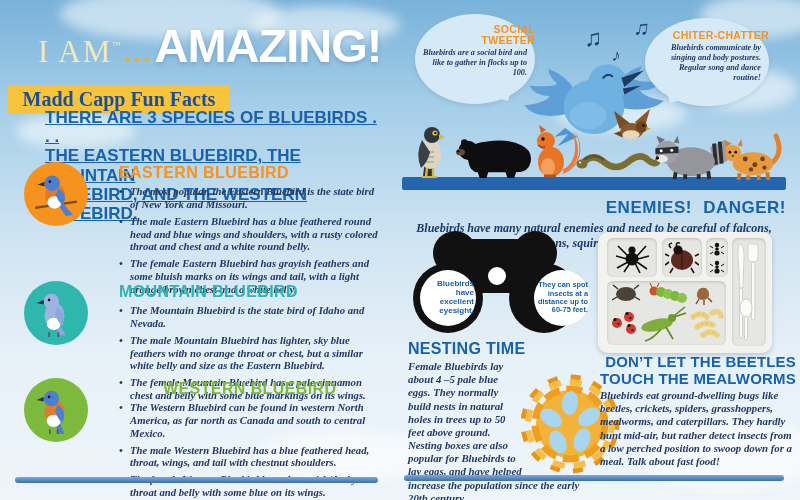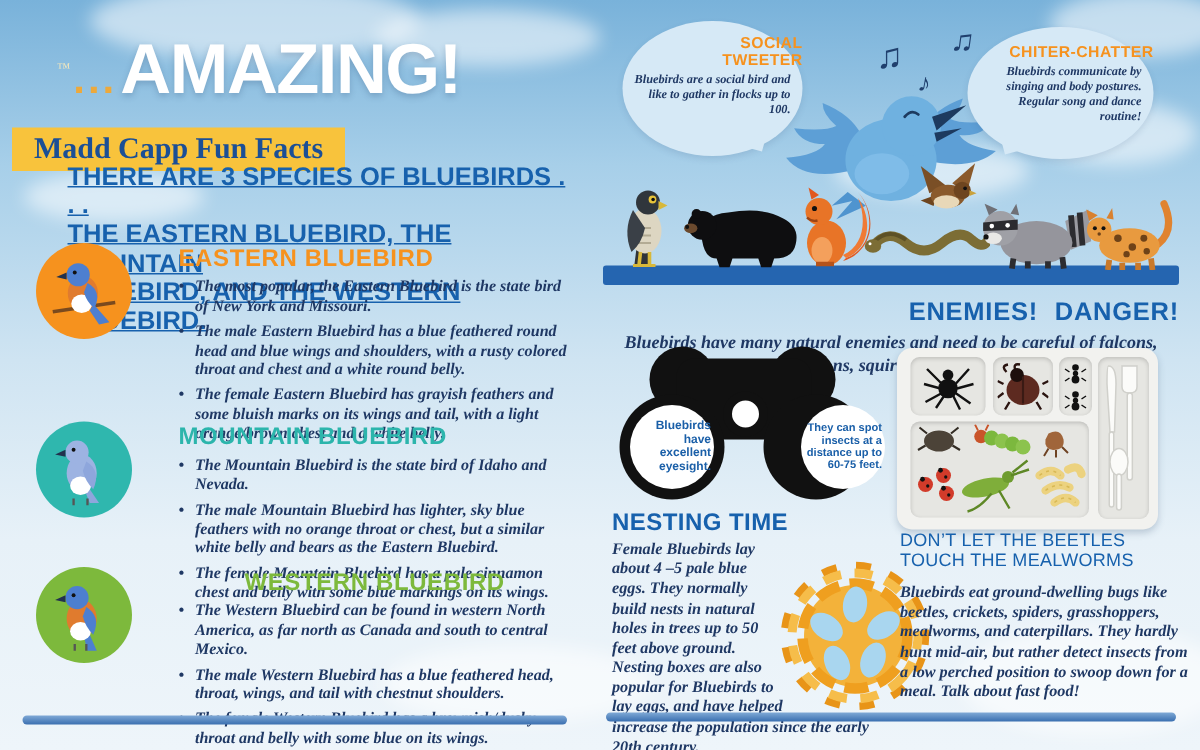--- a/index.html
+++ b/index.html
@@ -62,39 +62,40 @@
   .tray{position:absolute;left:598px;top:232px;width:174px;height:121px;background:#f2f2ef;border-radius:10px;
     box-shadow:0 2px 5px rgba(50,80,110,.25);}
   .comp{position:absolute;background:#e6e6e2;border-radius:6px;box-shadow:inset 0 1px 3px rgba(0,0,0,.18);
     display:flex;align-items:center;justify-content:center;}
   
   .nesting-title{position:absolute;left:408px;top:340px;font-size:16px;font-weight:800;color:#1761ad;letter-spacing:.3px;}
   .nesting-text{position:absolute;left:408px;top:360px;width:180px;
     font-family:"Liberation Serif",serif;font-style:italic;font-weight:700;font-size:10.8px;line-height:1.22;color:#1f3864;}
   .nest-spacer{float:right;width:66px;height:70px;margin-top:42px;}
   .nest{position:absolute;left:514px;top:370px;}
-  .beetles-title{position:absolute;left:600px;top:354px;font-size:12px;font-weight:400;line-height:1.12;color:#1761ad;letter-spacing:.2px;}
+  .beetles-title{position:absolute;left:600px;top:354px;font-size:15px;font-weight:700;line-height:1.12;color:#1761ad;letter-spacing:.2px;text-align:right;}
   .beetles-text{position:absolute;left:600px;top:389px;width:192px;
     font-family:"Liberation Serif",serif;font-style:italic;font-weight:700;font-size:10.8px;line-height:1.22;color:#1f3864;}
 </style>
 </head>
 <body>
 
 <div class="poster">
 
   <div class="cloud" style="left:60px;top:-12px;width:220px;height:52px;"></div>
   <div class="cloud" style="left:250px;top:6px;width:150px;height:38px;"></div>
   <div class="cloud" style="left:700px;top:-6px;width:120px;height:44px;"></div>
   <div class="cloud" style="left:688px;top:68px;width:110px;height:42px;"></div>
   <div class="cloud" style="left:556px;top:96px;width:130px;height:36px;"></div>
   <div class="cloud" style="left:16px;top:114px;width:120px;height:34px;"></div>
   <div class="cloud" style="left:640px;top:418px;width:180px;height:72px;"></div>
   <div class="cloud" style="left:255px;top:430px;width:180px;height:52px;"></div>
 
   <div class="brand">
+    <span class="iam">I AM</span>
       <span class="tm">™</span>
       <span class="dots">...</span>
       <span class="amazing">AMAZING!</span>
   </div>
   <div class="banner">Madd Capp Fun Facts</div>
   <div class="intro">
     <div>THERE ARE 3 SPECIES OF BLUEBIRDS . . .</div>
     <div>THE EASTERN BLUEBIRD, THE MOUNTAIN</div>
     <div>BLUEBIRD, AND THE WESTERN BLUEBIRD.</div>
   </div>
@@ -132,21 +133,21 @@
         <circle cx="29" cy="20" r="10" fill="#9db3e2"></circle>
         <polygon points="19,18 10,22 19,24" fill="#22314d"></polygon>
         <circle cx="26" cy="18" r="1.7" fill="#111"></circle>
         <path d="M26 60 L26 66 M38 60 L38 66" stroke="#555" stroke-width="2"></path>
       </svg>
     </div>
     <div>
       <h3 class="species-title c-teal">MOUNTAIN BLUEBIRD</h3>
       <ul class="facts">
         <li>The Mountain Bluebird is the state bird of Idaho and Nevada.</li>
-        <li>The male Mountain Bluebird has lighter, sky blue feathers with no orange throat or chest, but a similar white belly and bears as the Eastern Bluebird.</li>
+        <li>The male Mountain Bluebird has lighter, sky blue feathers with no orange throat or chest, but a similar white belly and size as the Eastern Bluebird.</li>
         <li>The female Mountain Bluebird has a pale cinnamon chest and belly with some blue markings on its wings.</li>
       </ul>
     </div>
   </div>
 
   <div class="species" style="top:378px;">
     <div class="badge bg-green">
       <svg width="54" height="54" viewBox="0 0 70 70">
         <polygon points="40,52 46,66 38,66 35,54" fill="#4d7fd0"></polygon>
         <ellipse cx="33" cy="38" rx="13" ry="16" fill="#e07b2e"></ellipse>

